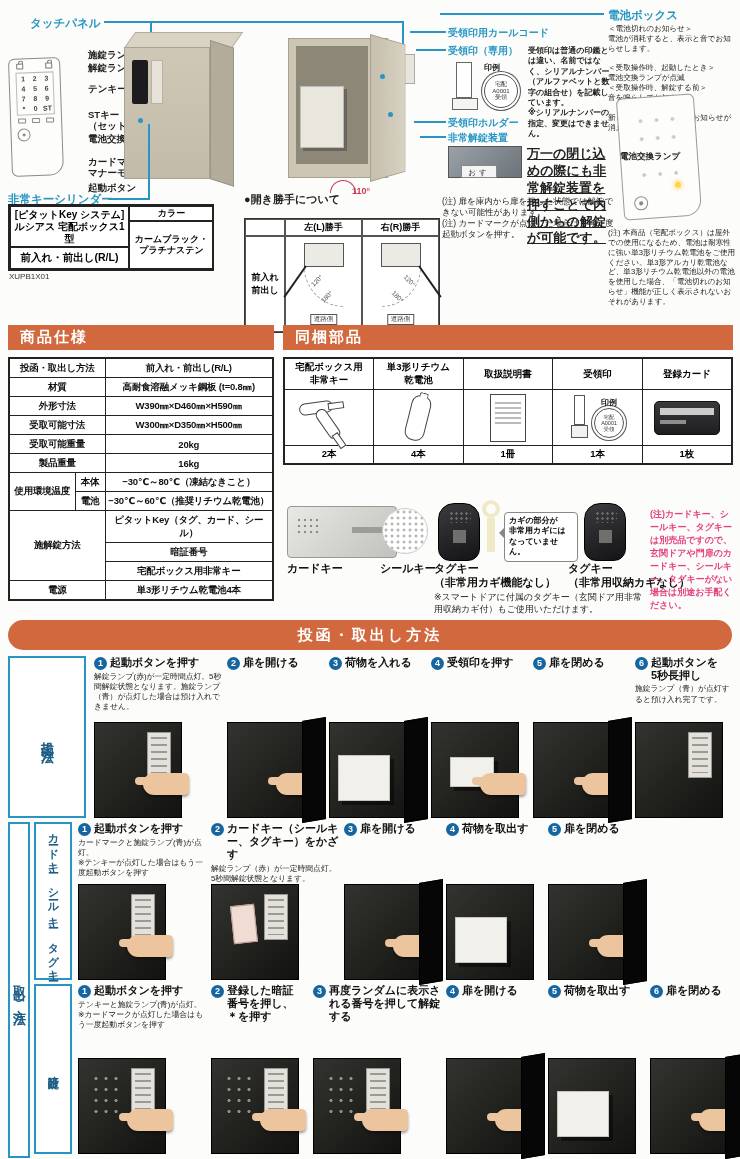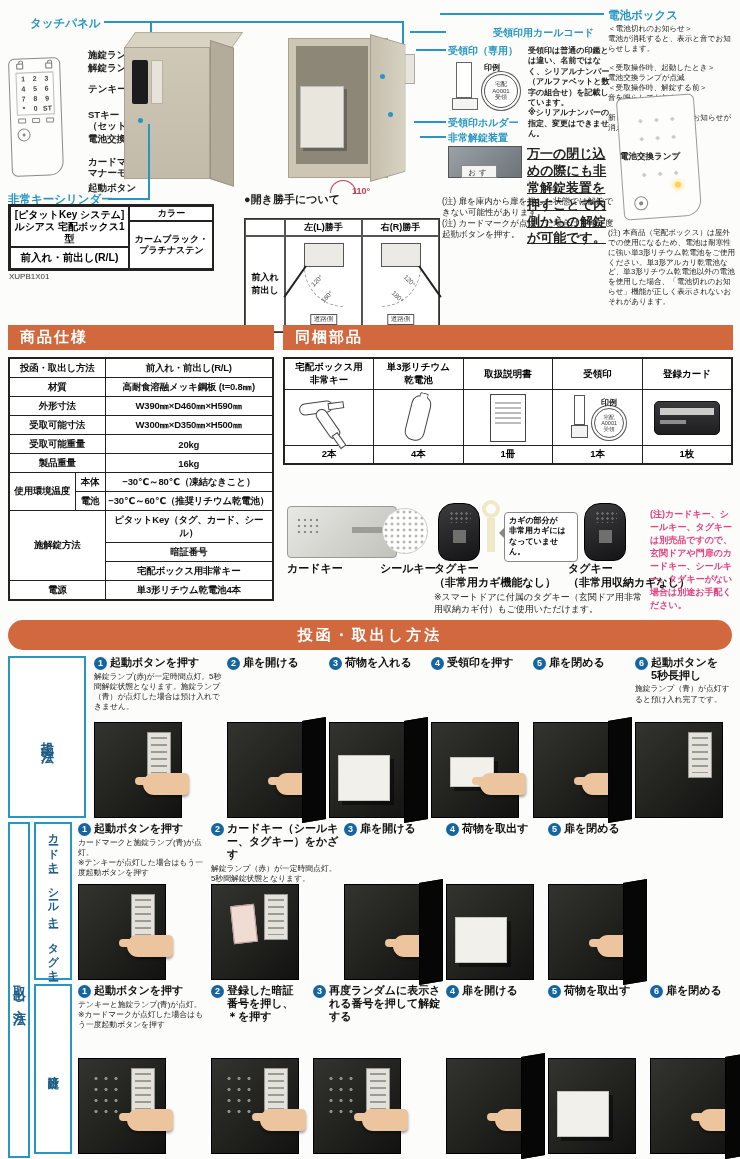--- a/index.html
+++ b/index.html
@@ -274,21 +274,21 @@
             <div class="swing"></div>
             <div class="doorline"></div>
             <span class="a1">120°</span>
             <span class="a2">180°</span>
             <span class="road">道路側</span>
           </div>
         </div>
       </div>
     </div>
 
-    <div class="bluelabel" style="position:absolute;left:448px;top:26px;margin-left:45px;">受領印用カールコード</div>
+    <div class="bluelabel" style="position:absolute;left:448px;top:26px;">受領印用カールコード</div>
     <div class="blueline" style="left:410px;top:31px;width:36px;height:1.5px;"></div>
     <div class="bluelabel" style="position:absolute;left:448px;top:44px;">受領印（専用）</div>
     <div class="blueline" style="left:416px;top:49px;width:30px;height:1.5px;"></div>
 
     <div id="stampimg">
       <div class="body"></div>
       <div class="base"></div>
     </div>
     <div class="inrei" style="position:absolute;left:484px;top:62px;">印例</div>
     <div class="stampoval prewrap" style="position:absolute;left:484px;top:74px;">宅配

